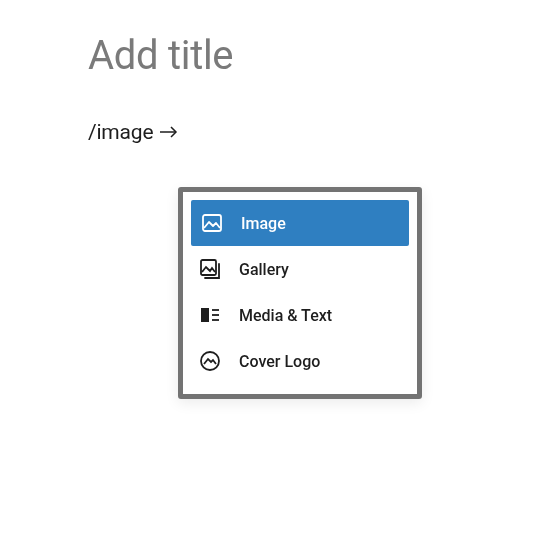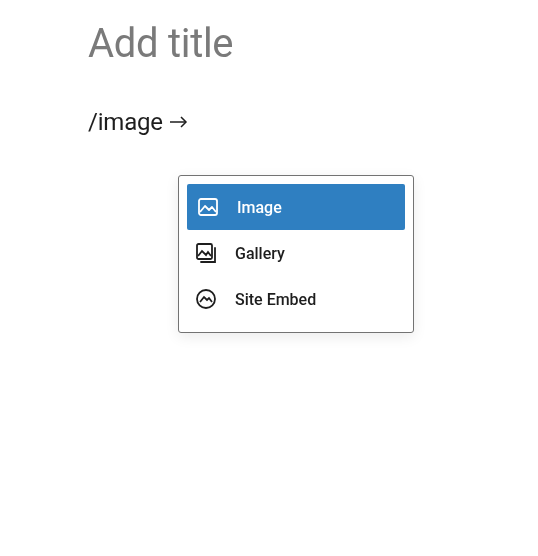--- a/index.html
+++ b/index.html
@@ -7,49 +7,50 @@
     padding: 0;
     width: 538px;
     height: 556px;
     background: #ffffff;
     font-family: -apple-system, BlinkMacSystemFont, "Segoe UI", Roboto, "Helvetica Neue", Arial, sans-serif;
     color: #1e1e1e;
   }
   .canvas {
     position: relative;
     padding: 22px 88px 0 88px;
+    margin-top: 12px;
   }
   .title-field {
     font-size: 40px;
     font-weight: 400;
     color: #7a7a7a;
     letter-spacing: -0.3px;
     line-height: 1.1;
     outline: none;
   }
   .slash-line {
     margin-top: 42px;
     display: flex;
     align-items: center;
-    font-size: 24px;
+    font-size: 21px;
     color: #1e1e1e;
   }
   .slash-text { letter-spacing: -0.2px; }
   .slash-arrow {
     margin-left: 6px;
     display: inline-flex;
     align-items: center;
   }
   .popover {
     position: absolute;
     left: 178px;
     top: 175px;
     width: 234px;
     background: #ffffff;
-    border: 1px solid #737373;
+    border: 5px solid #737373;
     border-radius: 3px;
     box-shadow: 0 4px 14px rgba(0,0,0,0.08);
     padding: 8px 0 10px 0;
   }
   .option {
     display: flex;
     align-items: center;
     height: 46px;
     padding: 0 14px;
     font-size: 16px;
@@ -110,28 +111,39 @@
       <span class="ic">
         <svg width="24" height="24" viewBox="0 0 24 24" fill="none" stroke="#1e1e1e" stroke-width="1.8">
           <rect x="3" y="3" width="15" height="15" rx="1.5"></rect>
           <polyline points="4,15 8,10 12,14 14,11 17,15"></polyline>
           <polyline points="7,21 21,21 21,7" stroke-linecap="round"></polyline>
         </svg>
       </span>
       <span class="label">Gallery</span>
     </div>
 
+    <div class="option">
+      <span class="ic">
+        <svg width="24" height="24" viewBox="0 0 24 24">
+          <rect x="3" y="5" width="8" height="14" fill="#1e1e1e"></rect>
+          <line x1="14" y1="7" x2="21" y2="7" stroke="#1e1e1e" stroke-width="1.8"></line>
+          <line x1="14" y1="12" x2="21" y2="12" stroke="#1e1e1e" stroke-width="1.8"></line>
+          <line x1="14" y1="17" x2="21" y2="17" stroke="#1e1e1e" stroke-width="1.8"></line>
+        </svg>
+      </span>
+      <span class="label">Media &amp; Text</span>
+    </div>
 
     <div class="option">
       <span class="ic">
         <svg width="24" height="24" viewBox="0 0 24 24" fill="none" stroke="#1e1e1e" stroke-width="1.8">
           <circle cx="12" cy="12" r="9"></circle>
           <polyline points="6,15 10,10 13,13 15,11 18,15"></polyline>
         </svg>
       </span>
-      <span class="label">Site Embed</span>
+      <span class="label">Cover Logo</span>
     </div>
 
 
 
 
   </div>
 </div>
 
 </body></html>

